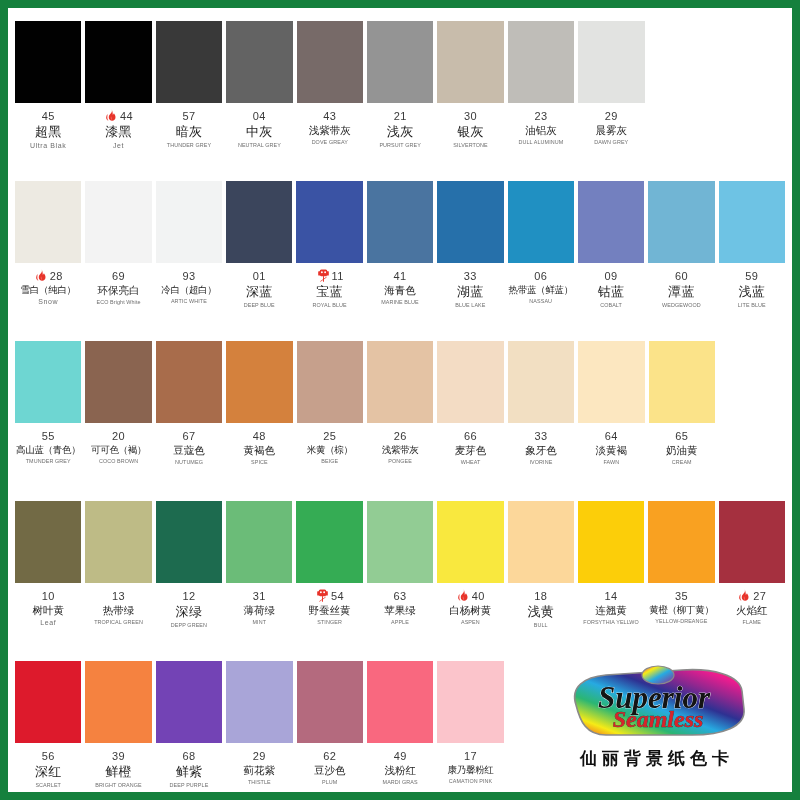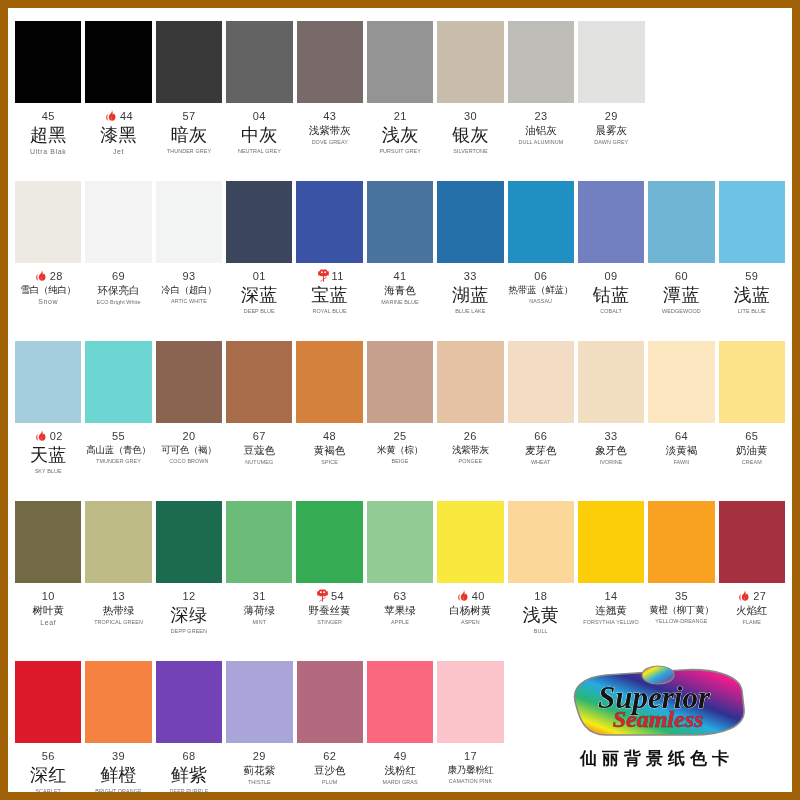--- a/index.html
+++ b/index.html
@@ -4,21 +4,21 @@
 <style>
   html, body {
     margin: 0;
     padding: 0;
     background: #ffffff;
   }
   #page {
     position: relative;
     width: 800px;
     height: 800px;
-    background: #a16207;
+    background: #15803d;
     box-sizing: border-box;
     font-family: "Liberation Sans", "DejaVu Sans", sans-serif;
     overflow: hidden;
   }
   #inner {
     position: absolute;
     left: 8px;
     top: 8px;
     width: 784px;
     height: 784px;
@@ -61,21 +61,21 @@
     letter-spacing: 0.4px;
     color: #3a3a3a;
     height: 14px;
     display: flex;
     align-items: center;
     justify-content: center;
     gap: 1px;
   }
   .code-num { display: inline-block; }
   .line-cn {
-    font-size: 18px;
+    font-size: 13px;
     color: #1d1d1d;
     white-space: nowrap;
     letter-spacing: 0.3px;
     margin-top: 1px;
     font-family: "DejaVu Sans", "Liberation Sans", sans-serif;
   }
   .line-cn.tight { font-size: 10.5px; letter-spacing: 0; }
   .line-cn.tighter { font-size: 9.5px; letter-spacing: -0.3px; }
   .line-en {
     font-size: 7px;
@@ -353,37 +353,20 @@
             <div class="labels">
               <div class="line-code">
                 <span class="code-num">59</span>
               </div>
               <div class="line-cn">浅蓝</div>
               <div class="line-en xs">LITE BLUE</div>
             </div>
           </div>
         </div>
         <div class="row row-2">
-          <div class="cell">
-            <div class="swatch" style="background: rgb(164, 206, 222);"></div>
-            <div class="labels">
-              <div class="line-code">
-                <span class="mark">
-                  <svg viewBox="0 0 24 24" xmlns="http://www.w3.org/2000/svg">
-                    <path d="M12 1.5c1.6 3.2.4 5-1 6.8C9.3 10.4 7.6 12 7.6 14.8c0 3.3 2.4 5.6 5.4 5.6 3.1 0 5.4-2.4 5.4-5.8 0-2.6-1.3-4.2-2.5-6.2-.5 1.2-1.2 1.9-2 2.2.5-3-.8-6.3-1.9-9.1z" fill="#e8332a"></path>
-                    <path d="M5.5 9.6c-1.3 1.9-2 3.6-2 5.5 0 2.6 1.5 4.5 3.6 5.2-1.3-1.6-1.8-3.3-1.8-5.2 0-2 .6-3.8 .2-5.5z" fill="#e8332a"></path>
-                    <path d="M11.2 13.1c.9 1.3 1.5 2.5 1.5 3.8 0 1.2-.6 2.2-1.6 2.6.4-1.3.3-2.6-.4-4.2z" fill="#ffffff" opacity="0.25"></path>
-                  </svg>
-                </span>
-                <span class="code-num">02</span>
-              </div>
-              <div class="line-cn">天蓝</div>
-              <div class="line-en xs">SKY BLUE</div>
-            </div>
-          </div>
           <div class="cell">
             <div class="swatch" style="background: rgb(110, 214, 210);"></div>
             <div class="labels">
               <div class="line-code">
                 <span class="code-num">55</span>
               </div>
               <div class="line-cn tighter">高山蓝（青色）</div>
               <div class="line-en xs">TMUNDER GREY</div>
             </div>
           </div>

